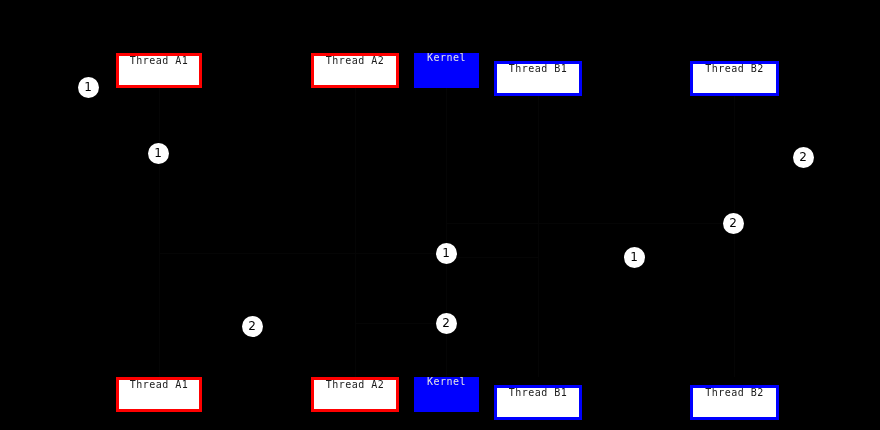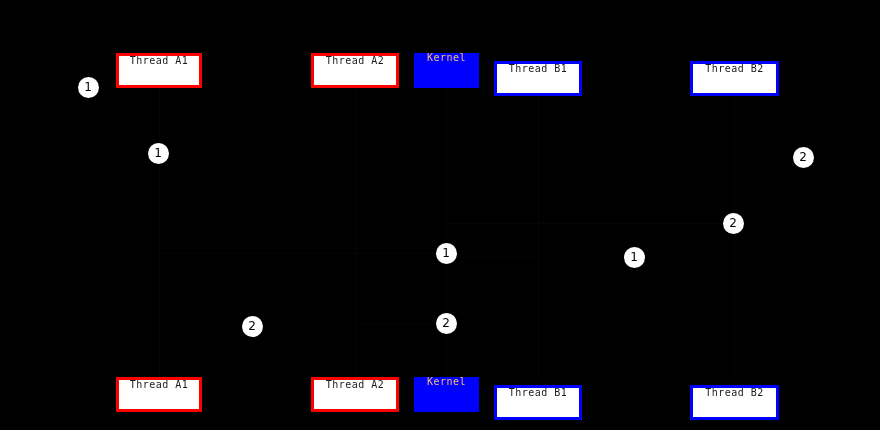--- a/index.html
+++ b/index.html
@@ -34,21 +34,21 @@
   .participant.outline {
     background: #ffffff;
     color: #1a1a1a;
     border-style: solid;
     border-width: 3px;
   }
   .participant.red   { border-color: #ff0000; }
   .participant.blue  { border-color: #0000ff; margin-top: 8px; }
   .participant.solid-blue {
     background: #0000ff;
-    color: #fdba74;
+    color: #e5e5e5;
     border: 0;
   }
 
   
   .lifeline {
     position: absolute;
     width: 1px;
     background: #050505;
   }
 

